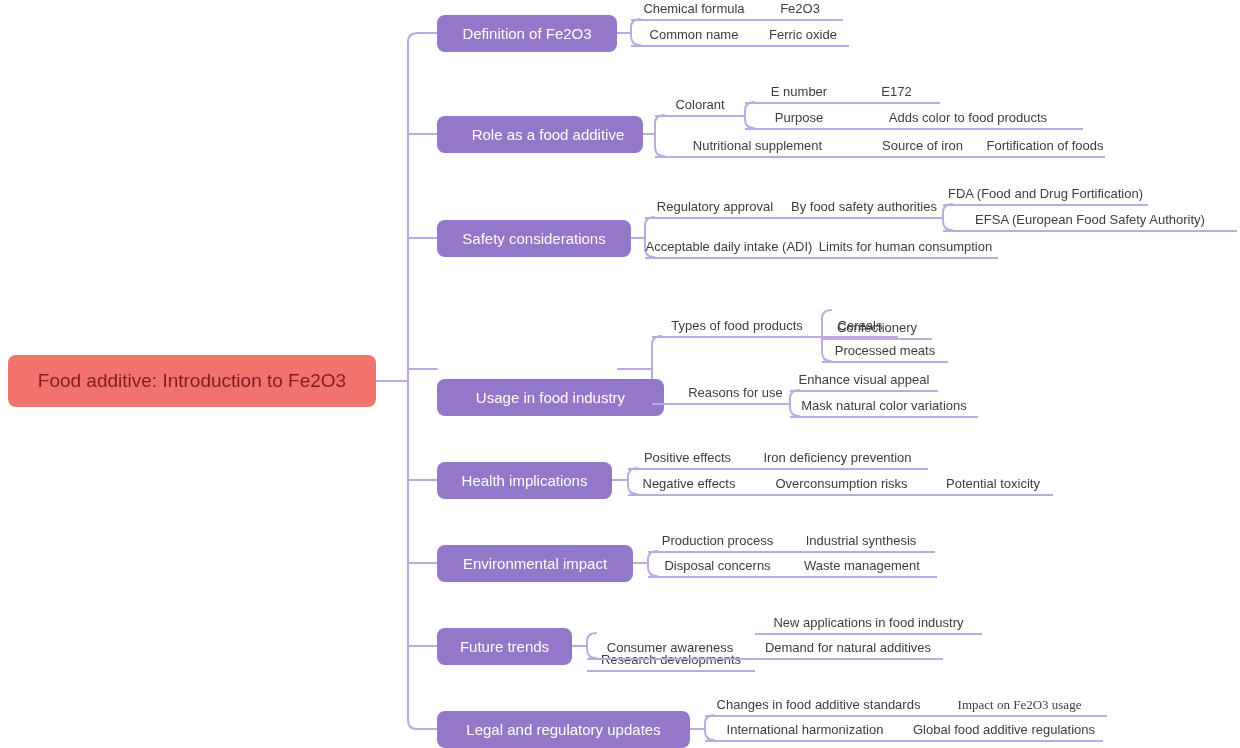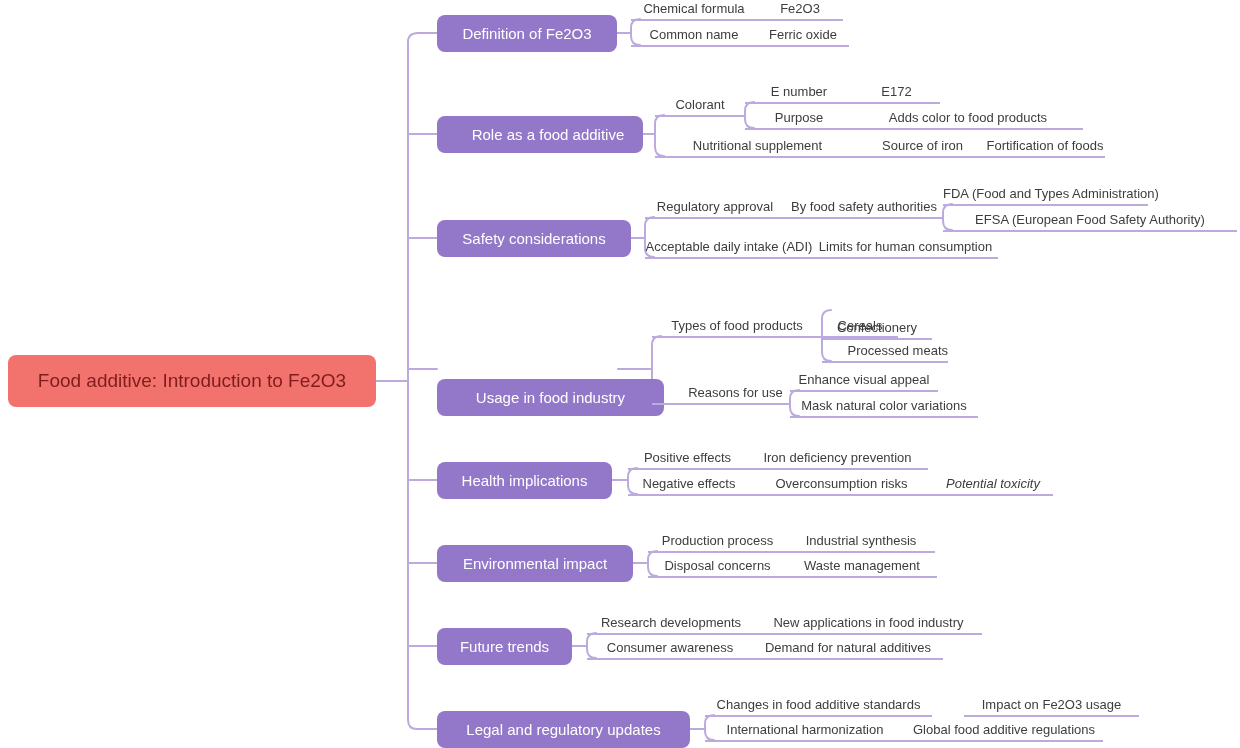--- a/index.html
+++ b/index.html
@@ -69,47 +69,47 @@
   <div class="lbl" style="left:745px; top:82px; width:108px;">E number</div>
   <div class="lbl" style="left:853px; top:82px; width:87px;">E172</div>
   <div class="lbl" style="left:745px; top:108px; width:108px;">Purpose</div>
   <div class="lbl" style="left:853px; top:108px; width:230px;">Adds color to food products</div>
   <div class="lbl" style="left:655px; top:136px; width:205px;">Nutritional supplement</div>
   <div class="lbl" style="left:860px; top:136px; width:125px;">Source of iron</div>
   <div class="lbl" style="left:985px; top:136px; width:120px;">Fortification of foods</div>
 
   <div class="lbl" style="left:645px; top:197px; width:140px;">Regulatory approval</div>
   <div class="lbl" style="left:785px; top:197px; width:158px;">By food safety authorities</div>
-  <div class="lbl" style="left:943px; top:184px; width:205px;">FDA (Food and Types Administration)</div>
+  <div class="lbl" style="left:943px; top:184px; width:205px;">FDA (Food and Drug Fortification)</div>
   <div class="lbl" style="left:943px; top:210px; width:294px;">EFSA (European Food Safety Authority)</div>
   <div class="lbl" style="left:645px; top:237px; width:168px;">Acceptable daily intake (ADI)</div>
   <div class="lbl" style="left:813px; top:237px; width:185px;">Limits for human consumption</div>
 
   <div class="lbl" style="left:652px; top:316px; width:170px;">Types of food products</div>
   <div class="lbl" style="left:822px; top:290px; width:110px;margin-top:28px;">Confectionery</div>
   <div class="lbl" style="left:822px; top:316px; width:76px;">Cereals</div>
-  <div class="lbl" style="left:822px; top:341px; width:126px;text-align:right;">Processed meats</div>
+  <div class="lbl" style="left:822px; top:341px; width:126px;">Processed meats</div>
   <div class="lbl" style="left:652px; top:383px; width:138px;padding-left:29px;">Reasons for use</div>
   <div class="lbl" style="left:790px; top:370px; width:148px;">Enhance visual appeal</div>
   <div class="lbl" style="left:790px; top:396px; width:188px;">Mask natural color variations</div>
 
   <div class="lbl" style="left:628px; top:448px; width:119px;">Positive effects</div>
   <div class="lbl" style="left:747px; top:448px; width:181px;">Iron deficiency prevention</div>
   <div class="lbl" style="left:628px; top:474px; width:122px;">Negative effects</div>
   <div class="lbl" style="left:750px; top:474px; width:183px;">Overconsumption risks</div>
-  <div class="lbl" style="left:933px; top:474px; width:120px;font-style:italic;">Potential toxicity</div>
+  <div class="lbl" style="left:933px; top:474px; width:120px;">Potential toxicity</div>
 
   <div class="lbl" style="left:648px; top:531px; width:139px;">Production process</div>
   <div class="lbl" style="left:787px; top:531px; width:148px;">Industrial synthesis</div>
   <div class="lbl" style="left:648px; top:556px; width:139px;">Disposal concerns</div>
   <div class="lbl" style="left:787px; top:556px; width:150px;">Waste management</div>
 
-  <div class="lbl" style="left:587px; top:613px; width:168px;text-align:center;">Research developments</div>
+  <div class="lbl" style="left:587px; top:650px; width:168px;text-align:center;">Research developments</div>
   <div class="lbl" style="left:755px; top:613px; width:227px;">New applications in food industry</div>
   <div class="lbl" style="left:587px; top:638px; width:166px;">Consumer awareness</div>
   <div class="lbl" style="left:753px; top:638px; width:190px;">Demand for natural additives</div>
 
   <div class="lbl" style="left:705px; top:695px; width:227px;">Changes in food additive standards</div>
-  <div class="lbl" style="left:964px; top:695px; width:175px;">Impact on Fe2O3 usage</div>
+  <div class="lbl" style="left:932px; top:695px; width:175px;font-family:Liberation Serif, serif;">Impact on Fe2O3 usage</div>
   <div class="lbl" style="left:705px; top:720px; width:200px;">International harmonization</div>
   <div class="lbl" style="left:905px; top:720px; width:198px;">Global food additive regulations</div>
 
 </div>
 
 </body></html>

